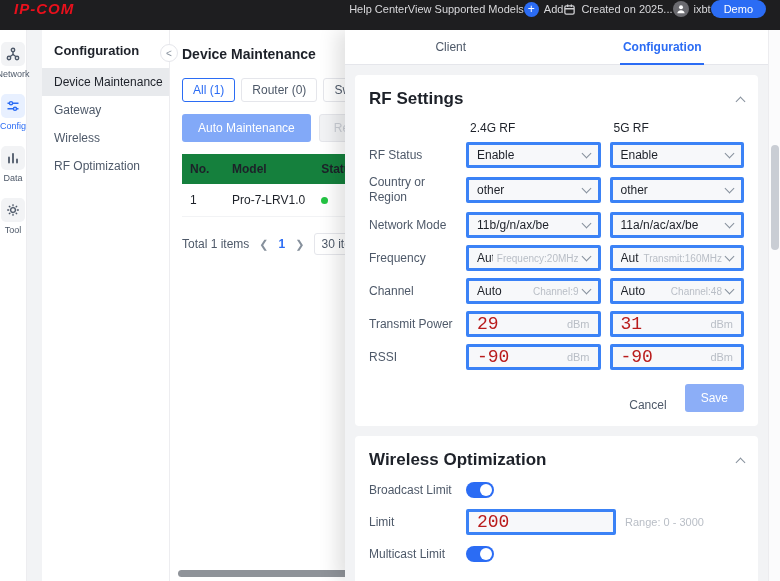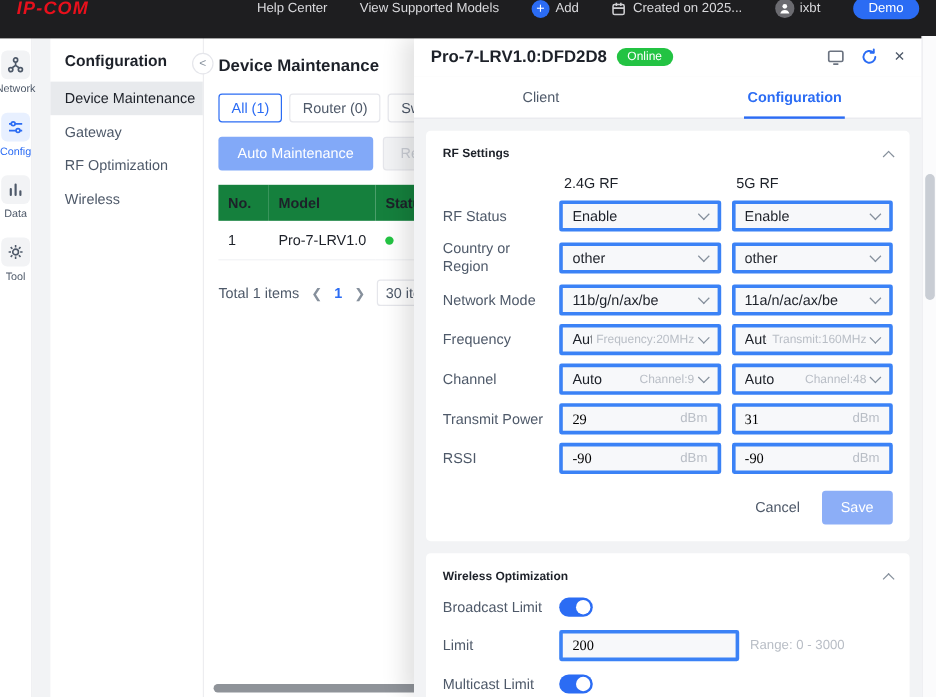--- a/index.html
+++ b/index.html
@@ -1,23 +1,23 @@
 <!DOCTYPE html>
 <html><head>
 <meta charset="utf-8">
 <style>
   *{margin:0;padding:0;box-sizing:border-box}
   html,body{background:#e9eaec}
   body{font-family:"Liberation Sans",sans-serif}
   .screen{position:relative;width:780px;height:581px;background:#f2f3f5;overflow:hidden;font-size:12px;color:#1d2129}
 
   
-  .topbar{position:absolute;top:0;left:0;right:0;height:30px;background:#1e1e20;display:flex;align-items:flex-end;padding:16px 14px;color:#d9d9dc;z-index:40}
+  .topbar{position:absolute;top:0;left:0;right:0;height:30px;background:#1e1e20;display:flex;align-items:flex-start;padding:0 14px;color:#d9d9dc;z-index:40}
   .logo{color:#e8101c;font-weight:800;font-style:italic;font-size:15px;letter-spacing:1px}
-  .topbar-right{margin-left:auto;display:flex;align-items:center;gap:27px;font-size:11px;white-space:nowrap}
+  .topbar-right{margin-left:auto;display:flex;align-items:center;gap:0;font-size:11px;white-space:nowrap}
   .tlink{cursor:pointer}
   .add-wrap{display:flex;align-items:center;gap:5px;cursor:pointer}
   .add-circle{width:15px;height:15px;border-radius:50%;background:#2b6cf4;color:#fff;display:inline-flex;align-items:center;justify-content:center;font-size:12px;line-height:1}
   .created-wrap{display:flex;align-items:center;gap:5px;max-width:110px;overflow:hidden}
   .user-wrap{display:flex;align-items:center;gap:5px;cursor:pointer}
   .avatar{width:16px;height:16px;border-radius:50%;background:#6b6b70;display:inline-flex;align-items:center;justify-content:center;overflow:hidden}
   .demo-btn{background:#2b6cf4;color:#fff;border:none;border-radius:10px;padding:3px 13px;font-size:11px;cursor:pointer;font-family:inherit}
 
   
   .iconnav{position:absolute;top:30px;left:0;bottom:0;width:27px;background:#fff;border-right:1px solid #ededf0;display:flex;flex-direction:column;align-items:center;padding-top:12px;gap:15px;z-index:10}
@@ -62,33 +62,33 @@
   .dh-icons{margin-left:auto;display:flex;align-items:center;gap:13px}
   .dh-icon{cursor:pointer;display:flex;align-items:center;color:#6b7380}
   .close-x{font-size:15px;color:#4e5969;line-height:1;cursor:pointer}
   .drawer-tabs{background:#fff;display:flex;border-bottom:1px solid #e5e6eb}
   .dtab{flex:1;text-align:center;padding:10px 0;color:#4e5969;position:relative;cursor:pointer}
   .dtab.active{color:#2b6cf4;font-weight:bold}
   .dtab.active::after{content:"";position:absolute;bottom:-1px;left:50%;transform:translateX(-50%);width:84px;height:2px;background:#2b6cf4}
   .drawer-body{flex:1;overflow:hidden;padding:10px;display:flex;flex-direction:column;gap:10px}
   .card{background:#fff;border-radius:4px;padding:14px;flex:none}
   .card-head{display:flex;justify-content:space-between;align-items:center;margin-bottom:12px}
-  .card-title{font-size:10px;font-weight:bold}
+  .card-title{font-size:17px;font-weight:bold}
   .chev{width:7px;height:7px;border-right:1.5px solid #86909c;border-bottom:1.5px solid #86909c;transform:rotate(45deg);flex:none;margin-top:-3px}
   .chev.up{transform:rotate(-135deg);margin-top:4px}
 
   .rf-grid{display:grid;grid-template-columns:88px 1fr 1fr;column-gap:9px;row-gap:7px;align-items:center}
   .rf-colhead{font-size:12px;color:#1d2129;padding-left:4px}
   .rf-label{color:#4e5969;font-size:12px;line-height:1.25}
   .field{height:26px;background:#f7f8fa;border:3px solid #3b82f6;border-radius:2px;display:flex;align-items:center;padding:0 8px;gap:4px;font-size:12px;color:#1d2129;cursor:pointer;min-width:0}
   .field .val{flex:1;white-space:nowrap;overflow:hidden}
   .field .hint{color:#b9bec6;font-size:10px;white-space:nowrap}
   .field .unit{color:#b9bec6;font-size:11px}
-  .txt{border:none;background:transparent;flex:1;min-width:0;font-size:12px;color:#000000;font-family:Liberation Serif, serif;outline:none}
-  .rf-actions{display:flex;justify-content:flex-end;align-items:center;gap:18px;margin-top:14px}
+  .txt{border:none;background:transparent;flex:1;min-width:0;font-size:18px;color:#b91c1c;font-family:Liberation Mono, monospace;outline:none}
+  .rf-actions{display:flex;justify-content:flex-end;align-items:flex-end;gap:18px;margin-top:14px}
   .cancel-btn{color:#4e5969;background:none;border:none;font-size:12px;cursor:pointer;font-family:inherit}
   .save-btn{background:#8caef7;color:#fff;border:none;border-radius:3px;padding:7px 16px;font-size:12px;cursor:pointer;font-family:inherit}
 
   .wo-row{display:grid;grid-template-columns:88px 150px 1fr;column-gap:9px;align-items:center;margin-bottom:11px}
   .wo-label{color:#4e5969;font-size:12px;line-height:1.25}
   .range-hint{color:#b9bec6;font-size:11px;white-space:nowrap}
   .toggle{width:28px;height:16px;border-radius:8px;background:#2b6cf4;position:relative;cursor:pointer;justify-self:start}
   .toggle::after{content:"";position:absolute;top:2px;right:2px;width:12px;height:12px;border-radius:50%;background:#fff}
 
   .v-scroll{position:absolute;top:30px;right:0;bottom:0;width:12px;background:#fbfbfc;border-left:1px solid #ececef;z-index:45}
@@ -167,22 +167,22 @@
       </span>
       <span>Tool</span>
     </div>
   </aside>
 
   <aside class="confignav">
     <div class="confignav-title">Configuration</div>
     <div class="collapse-btn">&lt;</div>
     <div class="cfg-item active">Device Maintenance</div>
     <div class="cfg-item">Gateway</div>
+    <div class="cfg-item">Wireless</div>
     <div class="cfg-item">RF Optimization</div>
-    <div class="cfg-item">Wireless</div>
   </aside>
 
   <main class="main">
     <h1 class="main-title">Device Maintenance</h1>
     <div class="mtabs">
       <span class="mtab active">All (1)</span>
       <span class="mtab">Router (0)</span>
       <span class="mtab">Switch (0)</span>
     </div>
     <div class="mbtns">
@@ -211,39 +211,20 @@
       <span>Total 1 items</span>
       <span class="pg-arrow">❮</span>
       <span class="pg-num">1</span>
       <span class="pg-arrow">❯</span>
       <span class="pg-size">30 items/</span>
     </div>
     <div class="h-scroll"></div>
   </main>
 
   <section class="drawer">
-    <div class="drawer-head">
-      <span class="drawer-title">Pro-7-LRV1.0:DFD2D8</span>
-      <span class="badge">Online</span>
-      <span class="dh-icons">
-        <span class="dh-icon">
-          <svg width="15" height="15" viewBox="0 0 14 14" fill="none" stroke="#6b7380" stroke-width="1.3">
-              <rect x="1.5" y="2.5" width="11" height="8" rx="1.2"></rect>
-              <path d="M5 12.6h4"></path>
-            </svg>
-        </span>
-        <span class="dh-icon">
-          <svg width="15" height="15" viewBox="0 0 14 14" fill="none" stroke="#2b6cf4" stroke-width="1.5" stroke-linecap="round">
-              <path d="M11.6 7A4.6 4.6 0 1 1 10 3.4"></path>
-              <path d="M10.4 1.2v2.5H7.9" stroke-linejoin="round"></path>
-            </svg>
-        </span>
-        <span class="close-x">×</span>
-      </span>
-    </div>
     <div class="drawer-tabs">
       <span class="dtab">Client</span>
       <span class="dtab active">Configuration</span>
     </div>
 
     <div class="drawer-body">
 
       <div class="card">
         <div class="card-head">
           <span class="card-title">RF Settings</span>

